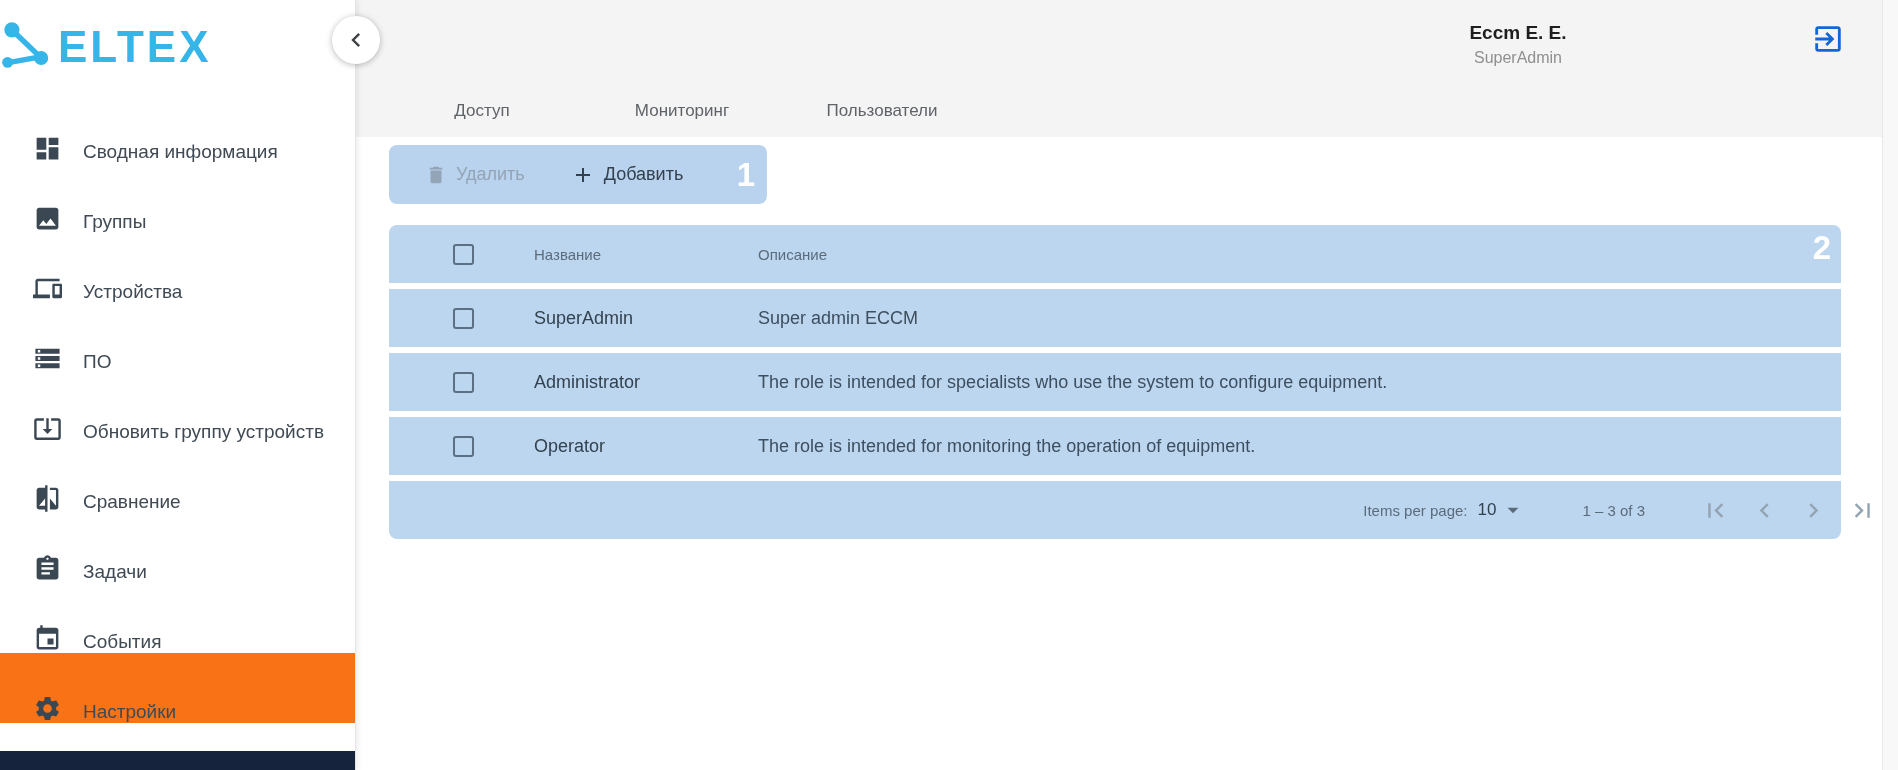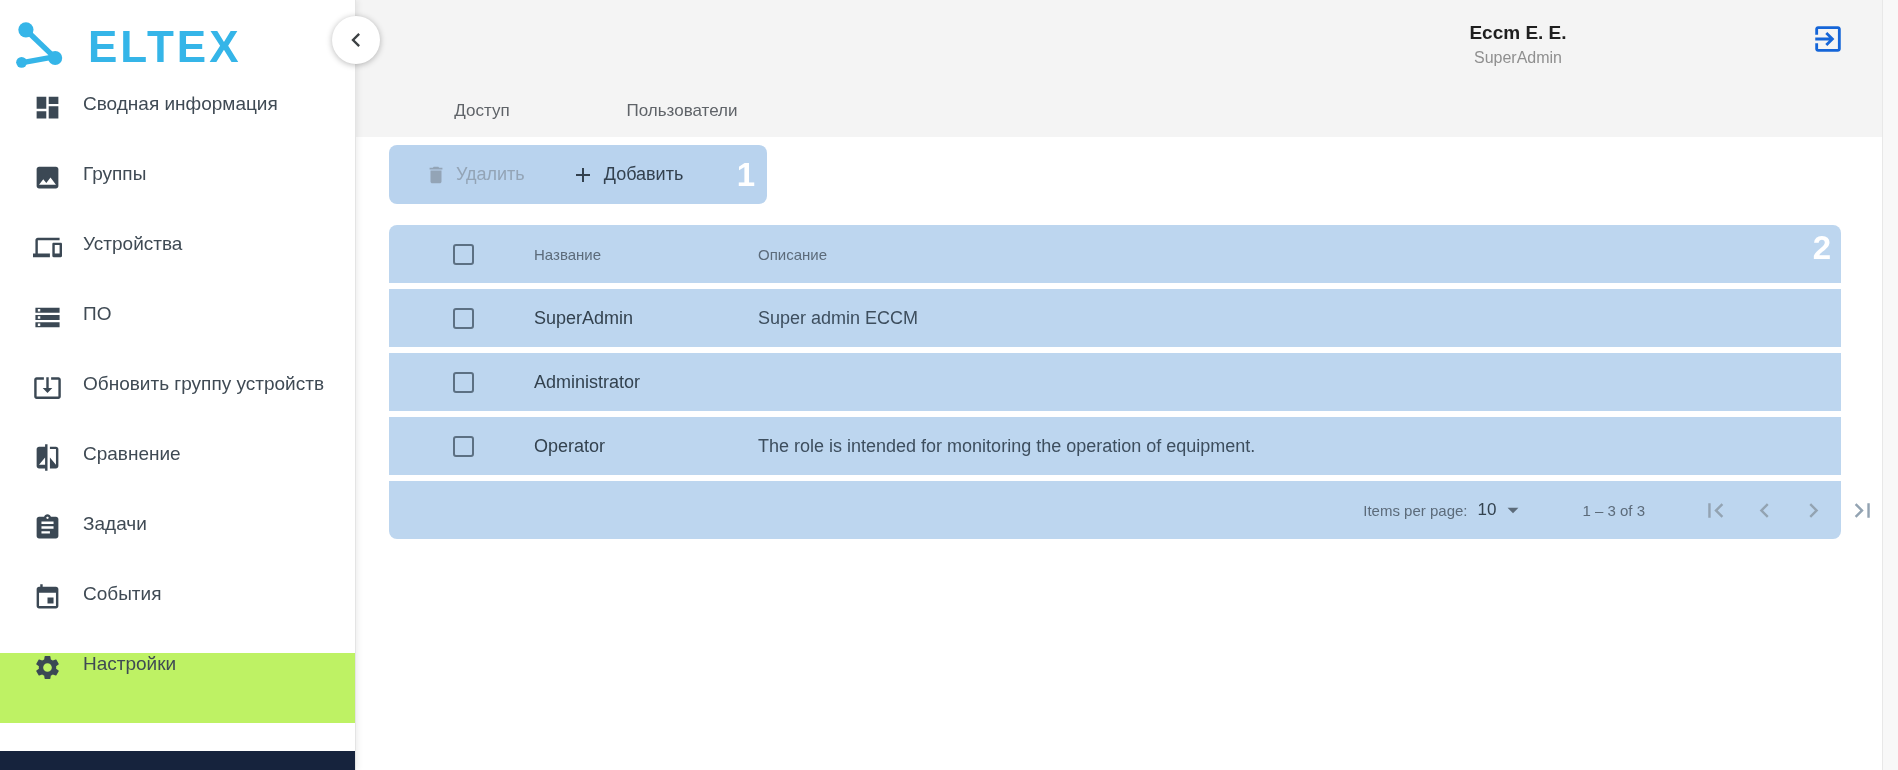--- a/index.html
+++ b/index.html
@@ -9,28 +9,28 @@
     -webkit-font-smoothing:antialiased;
   }
   .stage { position:absolute; inset:0; }
 
   
   .sidebar {
     position:absolute; left:0; top:0; width:355px; height:770px;
     background:#ffffff; border-right:1px solid #e4e4e4;
     box-shadow:2px 0 6px rgba(0,0,0,0.07); z-index:5;
   }
-  .logo { height:93px; display:flex; align-items:center; padding-left:14px; gap:22px; }
+  .logo { height:93px; display:flex; align-items:center; padding-left:0; gap:6px; }
   .logo-text { color:#35b5e8; font-size:44px; font-weight:700; letter-spacing:3px; }
   .menu-item {
-    height:70px; display:flex; align-items:flex-start; gap:21px; padding-left:33px;
+    height:70px; display:flex; align-items:flex-end; gap:21px; padding-left:33px;
     color:#3f4a54; font-size:19px; cursor:pointer;
   }
   .menu-item .mi-ic { width:29px; height:29px; color:#3b4854; flex:none; display:flex; }
-  .menu-item.active { background:#bef264; }
+  .menu-item.active { background:#f97316; }
   .sidebar-footer { position:absolute; bottom:0; left:0; width:355px; height:19px; background:#16233d; }
 
   .collapse-btn {
     position:absolute; left:332px; top:16px; width:48px; height:48px; border-radius:50%;
     background:#ffffff; border:none; box-shadow:0 1px 6px rgba(0,0,0,0.28);
     display:flex; align-items:center; justify-content:center; cursor:pointer; z-index:10;
     color:#3c4043;
   }
 
   
@@ -220,20 +220,23 @@
             <path d="M10.09 15.59L11.5 17l5-5-5-5-1.41 1.41L12.67 11H3v2h9.67l-2.58 2.59zM19 3H5c-1.11 0-2 .9-2 2v4h2V5h14v14H5v-4H3v4c0 1.1.89 2 2 2h14c1.1 0 2-.9 2-2V5c0-1.1-.9-2-2-2z"></path>
           </svg>
       </span>
     </button>
 
     <div class="tabs">
       <div class="tab">
         <span>Доступ</span>
       </div>
       <div class="tab">
+        <span>Мониторинг</span>
+      </div>
+      <div class="tab">
         <span>Пользователи</span>
       </div>
     </div>
   </header>
 
   <main class="page">
 
     <div class="annot-toolbar">
       <button class="tb-btn delete" disabled="">
         <span class="b-ic">
@@ -265,20 +268,21 @@
 
       <div class="t-block">
         <span class="cb"></span>
         <span class="col-name">SuperAdmin</span>
         <span class="col-desc">Super admin ECCM</span>
       </div>
 
       <div class="t-block">
         <span class="cb"></span>
         <span class="col-name">Administrator</span>
+        <span class="col-desc">The role is intended for specialists who use the system to configure equipment.</span>
       </div>
 
       <div class="t-block">
         <span class="cb"></span>
         <span class="col-name">Operator</span>
         <span class="col-desc">The role is intended for monitoring the operation of equipment.</span>
       </div>
 
       <div class="t-block t-pgn">
         <span class="pgn-label">Items per page:</span>

